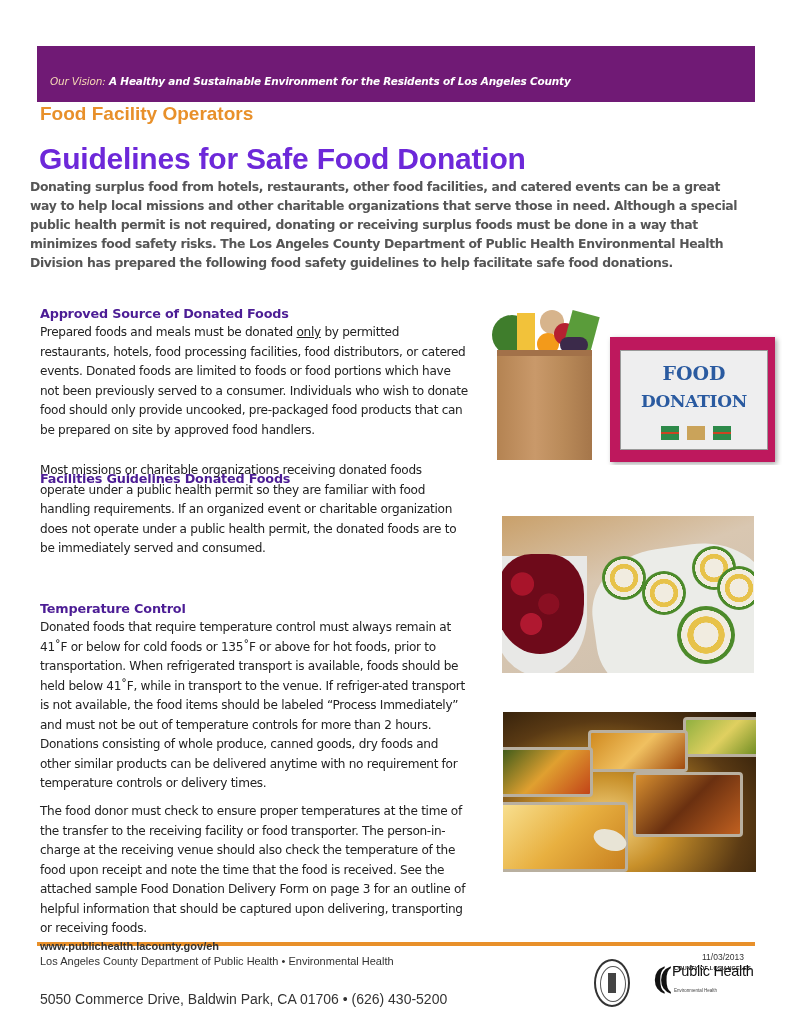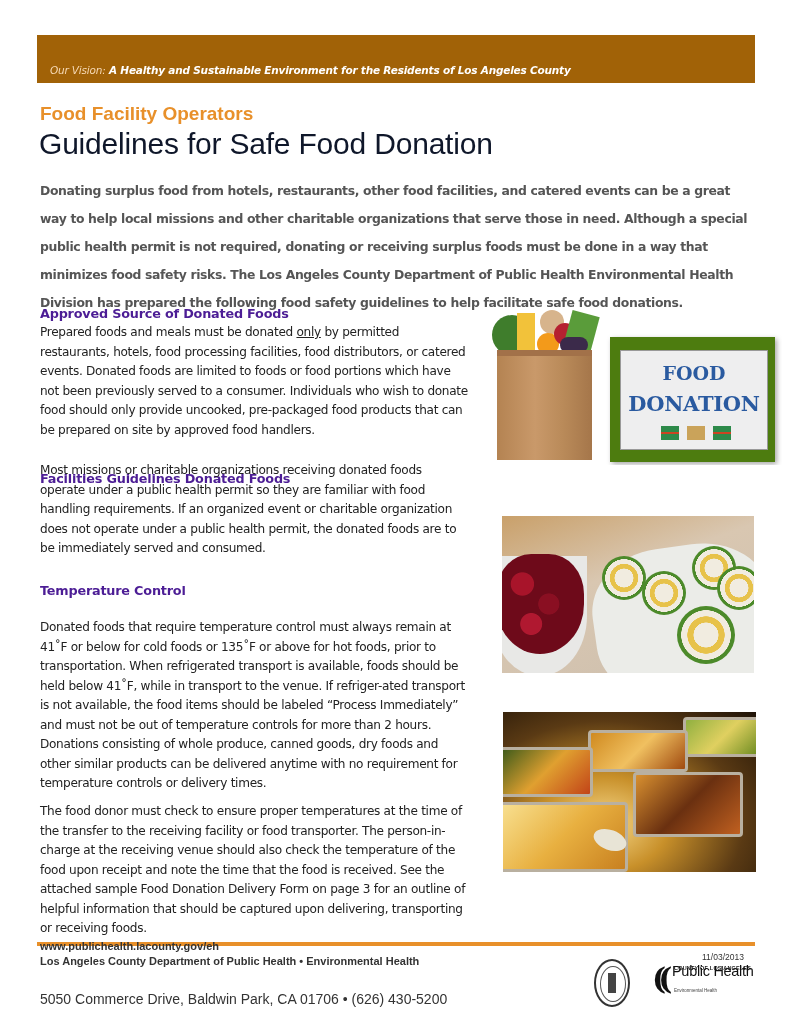--- a/index.html
+++ b/index.html
@@ -1,43 +1,43 @@
 <!DOCTYPE html>
 <html><head>
 <meta charset="utf-8">
 <style>
   * { box-sizing: border-box; margin: 0; padding: 0; }
   html, body { width: 791px; height: 1024px; background: #ffffff; overflow: hidden; }
   body { position: relative; font-family: "Liberation Sans", sans-serif; color: #222; }
 
   .banner {
-    position: absolute; left: 37px; top: 35px; width: 718px; height: 48px;
-    background: #a16207;
+    position: absolute; left: 37px; top: 46px; width: 718px; height: 56px;
+    background: #701a75;
   }
   .banner-text {
     position: absolute; left: 13px; top: 29px;
     font-family: "DejaVu Sans", sans-serif; font-style: italic; font-weight: bold;
     font-size: 10.5px; color: #ffffff; letter-spacing: -0.2px; white-space: nowrap;
   }
   .banner-text .lead { color: #f6d9b5; font-weight: normal; }
 
   .subtitle {
     position: absolute; left: 40px; top: 103px;
     font-family: "Liberation Sans", sans-serif; font-weight: bold;
     font-size: 19px; color: #e8902a; white-space: nowrap;
   }
   .title {
-    position: absolute; left: 39px; top: 127px;
-    font-family: "Liberation Sans", sans-serif; font-weight: normal;
-    font-size: 30px; color: #0f172a; white-space: nowrap; letter-spacing: -0.2px;
+    position: absolute; left: 39px; top: 142px;
+    font-family: "Liberation Sans", sans-serif; font-weight: bold;
+    font-size: 30px; color: #6d28d9; white-space: nowrap; letter-spacing: -0.2px;
   }
   .intro {
-    position: absolute; left: 40px; top: 177px; width: 720px;
+    position: absolute; left: 30px; top: 177px; width: 720px;
     font-family: "DejaVu Sans", sans-serif; font-weight: bold;
-    font-size: 12.4px; line-height: 28px; color: #555555; letter-spacing: -0.35px;
+    font-size: 12.4px; line-height: 19px; color: #555555; letter-spacing: -0.35px;
   }
 
   .section-heading {
     position: absolute; left: 40px;
     font-family: "DejaVu Sans", sans-serif; font-weight: bold;
     font-size: 12.8px; color: #4c1d95; white-space: nowrap; letter-spacing: -0.2px;
   }
   .body-text {
     position: absolute; left: 40px; width: 430px;
     font-family: "DejaVu Sans", sans-serif;
@@ -56,32 +56,32 @@
   .bag::after { content:""; position:absolute; left:0; top:0; width:100%; height:6px; background:#a27149; }
   .veg1 { position:absolute; left:0; top:10px; width:40px; height:40px; border-radius:50%; background:#3f7d2c; }
   .veg2 { position:absolute; left:25px; top:8px; width:18px; height:42px; background:#f2c23a; }
   .veg3 { position:absolute; left:48px; top:5px; width:24px; height:24px; border-radius:50%; background:#d7b48c; }
   .veg4 { position:absolute; left:45px; top:28px; width:22px; height:22px; border-radius:50%; background:#f39a1a; }
   .veg5 { position:absolute; left:62px; top:18px; width:22px; height:22px; border-radius:50%; background:#b52030; }
   .veg6 { position:absolute; left:75px; top:8px; width:28px; height:40px; background:#5a9c3a; transform:rotate(15deg); }
   .veg7 { position:absolute; left:68px; top:32px; width:28px; height:16px; border-radius:8px; background:#3b2a4a; }
   .sign-board {
     position: absolute; left: 118px; top: 32px; width: 165px; height: 125px;
-    background: #4d7c0f; box-shadow: 2px 2px 5px rgba(0,0,0,0.35);
+    background: #be185d; box-shadow: 2px 2px 5px rgba(0,0,0,0.35);
   }
   .sign-paper {
     position: absolute; left: 10px; top: 13px; width: 148px; height: 100px;
     background: #eeeeef; border: 1px solid #999;
   }
   .sign-line {
     position: absolute; left: 0; width: 100%; text-align: center;
     font-family: "DejaVu Serif", serif; font-weight: bold; color: #2a5aa0; font-size: 19px;
   }
   .sign-l1 { top: 11px; }
-  .sign-l2 { top: 40px; font-size: 21px; letter-spacing: -0.3px; }
+  .sign-l2 { top: 40px; font-size: 17px; letter-spacing: -0.3px; }
   .sign-cans { position:absolute; left:40px; top:75px; width:70px; height:14px; }
   .sign-cans span { position:absolute; top:0; width:18px; height:14px; background:linear-gradient(#2d8a4a 0 40%, #c42 40% 60%, #2d8a4a 60%); }
   .sign-cans .c2 { background:#caa35a; left:26px; }
   .sign-cans .c1 { left:0; } .sign-cans .c3 { left:52px; }
 
   
   .ph2 { left: 502px; top: 516px; width: 252px; height: 157px;
          background: linear-gradient(160deg, #c9a06a 0%, #d9c7b1 40%, #cdbfae 100%); }
   .bowl { position:absolute; left:-10px; top:40px; width:95px; height:120px; border-radius:0 0 50% 50%; background:#e8e8e6; }
   .cherries { position:absolute; left:-6px; top:38px; width:88px; height:100px; border-radius:40% 40% 50% 50%;
@@ -108,21 +108,21 @@
 
   .footer-rule {
     position: absolute; left: 37px; top: 942px; width: 718px; height: 4px; background: #e8902a;
   }
   .footer-date {
     position: absolute; left: 702px; top: 952px;
     font-family: "Liberation Sans", sans-serif; font-size: 8.5px; color: #333;
   }
   .footer-org {
     position: absolute; left: 40px; top: 955px;
-    font-family: "Liberation Sans", sans-serif; font-weight: bold; font-size: 11px; color: #333; white-space: nowrap;
+    font-family: "Liberation Sans", sans-serif; font-weight: normal; font-size: 11px; color: #333; white-space: nowrap;
   }
   .footer-url {
     position: absolute; left: 40px; top: 940px;
     font-family: "Liberation Sans", sans-serif; font-weight: bold; font-size: 11px; color: #333;
   }
   .footer-address {
     position: absolute; left: 40px; top: 991px;
     font-family: "Liberation Sans", sans-serif; font-size: 14px; color: #333; white-space: nowrap;
   }
   .seal {
@@ -164,21 +164,21 @@
 <div class="title">Guidelines for Safe Food Donation</div>
 
 <div class="intro">Donating surplus food from hotels, restaurants, other food facilities, and catered events can be a great way to help local missions and other charitable organizations that serve those in need. Although a special public health permit is not required, donating or receiving surplus foods must be done in a way that minimizes food safety risks. The Los Angeles County Department of Public Health Environmental Health Division has prepared the following food safety guidelines to help facilitate safe food donations.</div>
 
 <div class="section-heading" style="top:306px;">Approved Source of Donated Foods</div>
 <div class="body-text" style="top:323px;"><span>Prepared foods and meals must be donated </span><u>only</u><span> by permitted restaurants, hotels, food processing facilities, food distributors, or catered events.  Donated foods are limited to foods or food portions which have not been previously served to a consumer. Individuals who wish to donate food should only provide uncooked, pre-packaged food products that can be prepared on site by approved food handlers.</span></div>
 
 <div class="section-heading" style="top:471px;">Facilities Guidelines Donated Foods</div>
 <div class="body-text" style="top:461px;">Most missions or charitable organizations receiving donated foods operate under a public health permit so they are familiar with food handling requirements. If an organized event or charitable organization does not operate under a public health permit, the donated foods are to be immediately served and consumed.</div>
 
-<div class="section-heading" style="top:583px;">Temperature Control</div>
+<div class="section-heading" style="top:601px;">Temperature Control</div>
 <div class="body-text" style="top:618px;">Donated foods that require temperature control must always remain at 41˚F or below for cold foods or 135˚F or above for hot foods, prior to transportation. When refrigerated transport is available, foods should be held below 41˚F, while in transport to the venue. If refriger-ated transport is not available, the food items should be labeled “Process Immediately” and must not be out of temperature controls for more than 2 hours.  Donations consisting of whole produce, canned goods, dry foods and other similar products can be delivered anytime with no requirement for temperature controls or delivery times.</div>
 <div class="body-text" style="top:802px;">The food donor must check to ensure proper temperatures at the time of the transfer to the receiving facility or food transporter. The person-in-charge at the receiving venue should also check the temperature of the food upon receipt and note the time that the food is received. See the attached sample Food Donation Delivery Form on page 3 for an outline of helpful information that should be captured upon delivering, transporting or receiving foods.</div>
 
 <div class="photo ph1">
   <div class="veg1"></div>
   <div class="veg2"></div>
   <div class="veg3"></div>
   <div class="veg4"></div>
   <div class="veg5"></div>
   <div class="veg6"></div>

